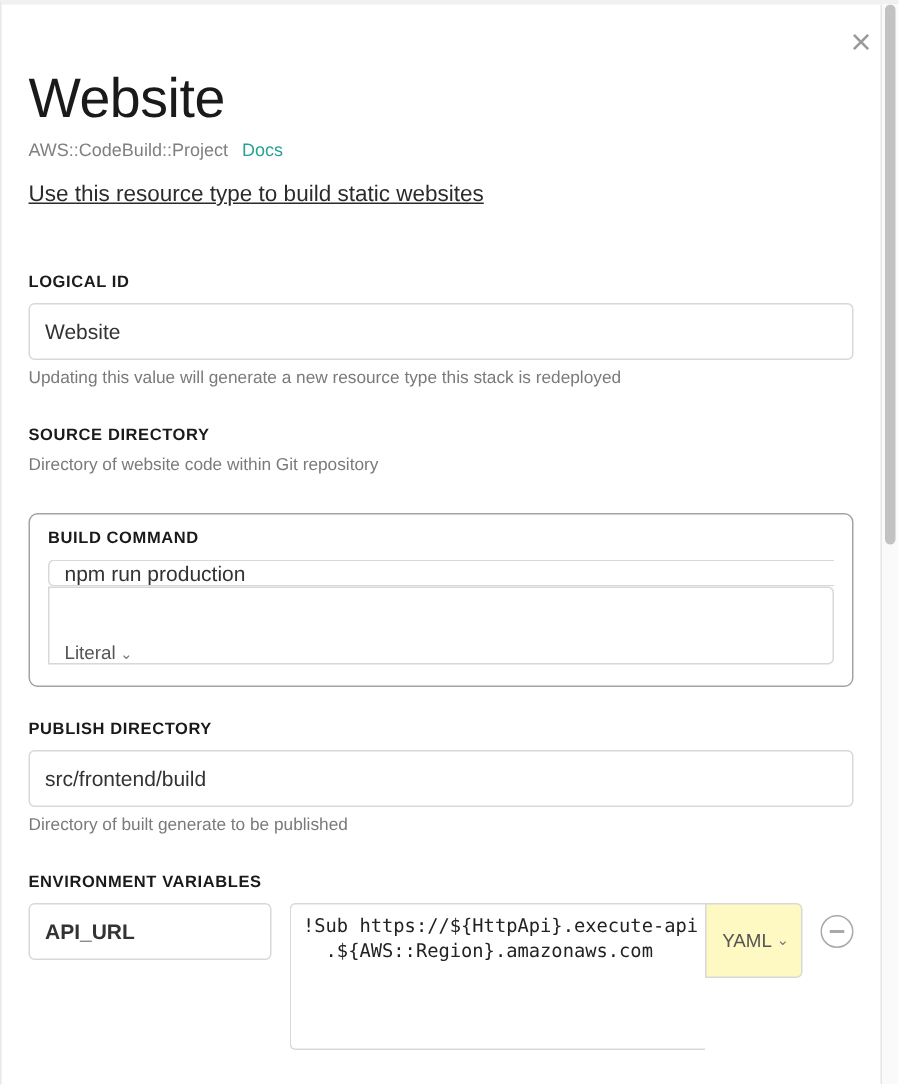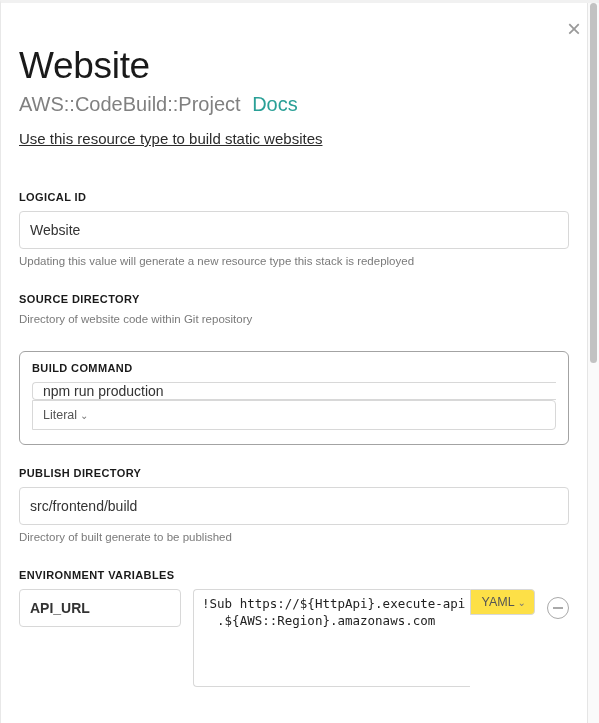--- a/index.html
+++ b/index.html
@@ -43,21 +43,21 @@
     width: calc(100% - 12px);
   }
   .title {
     font-size: 37px;
     font-weight: 400;
     color: #1a1a1a;
     letter-spacing: -0.3px;
     margin-bottom: 6px;
   }
   .subtitle-row {
-    font-size: 20px;
+    font-size: 12px;
     margin-bottom: 14px;
   }
   .resource-type { color: #808080; }
   .docs-link { color: #2aa097; margin-left: 6px; text-decoration: none; }
   .description {
     font-size: 15px;
     color: #2b2b2b;
     margin-bottom: 44px;
     text-decoration: underline;
   }
@@ -97,31 +97,31 @@
     width: 100%;
     flex-direction: column;
   }
   .input-group .input {
     border-top-right-radius: 0;
     border-bottom-right-radius: 0;
     border-right: none;
     flex: 1;
   }
   .type-select {
-    height: 30px;
+    height: 52px;
     border: 1px solid #d8d8d8;
     border-left: 1px solid #d8d8d8;
     border-top-right-radius: 4px;
     border-bottom-right-radius: 4px;
     background: #fff;
     padding: 0 8px 0 10px;
     font-size: 12.5px;
     color: #555;
     display: flex;
-    align-items: center;
+    align-items: flex-end;
     gap: 3px;
     cursor: pointer;
     white-space: nowrap;
   }
   .chev {
     font-size: 10px;
     color: #777;
   }
   .env-row {
     display: flex;
@@ -149,25 +149,25 @@
     font-size: 12.5px;
     line-height: 1.35;
     padding: 6px 8px;
     color: #222;
     resize: none;
     white-space: pre;
     overflow: hidden;
     background: #fff;
   }
   .env-type-select {
-    height: 26px;
+    height: 50px;
     border: 1px solid #d8d8d8;
     border-top-right-radius: 4px;
     border-bottom-right-radius: 4px;
-    background: #fde047;
+    background: #fef9c3;
     padding: 0 8px 0 10px;
     font-size: 12.5px;
     color: #555;
     display: flex;
     align-items: center;
     gap: 3px;
     cursor: pointer;
     white-space: nowrap;
     text-align: right;
   }

